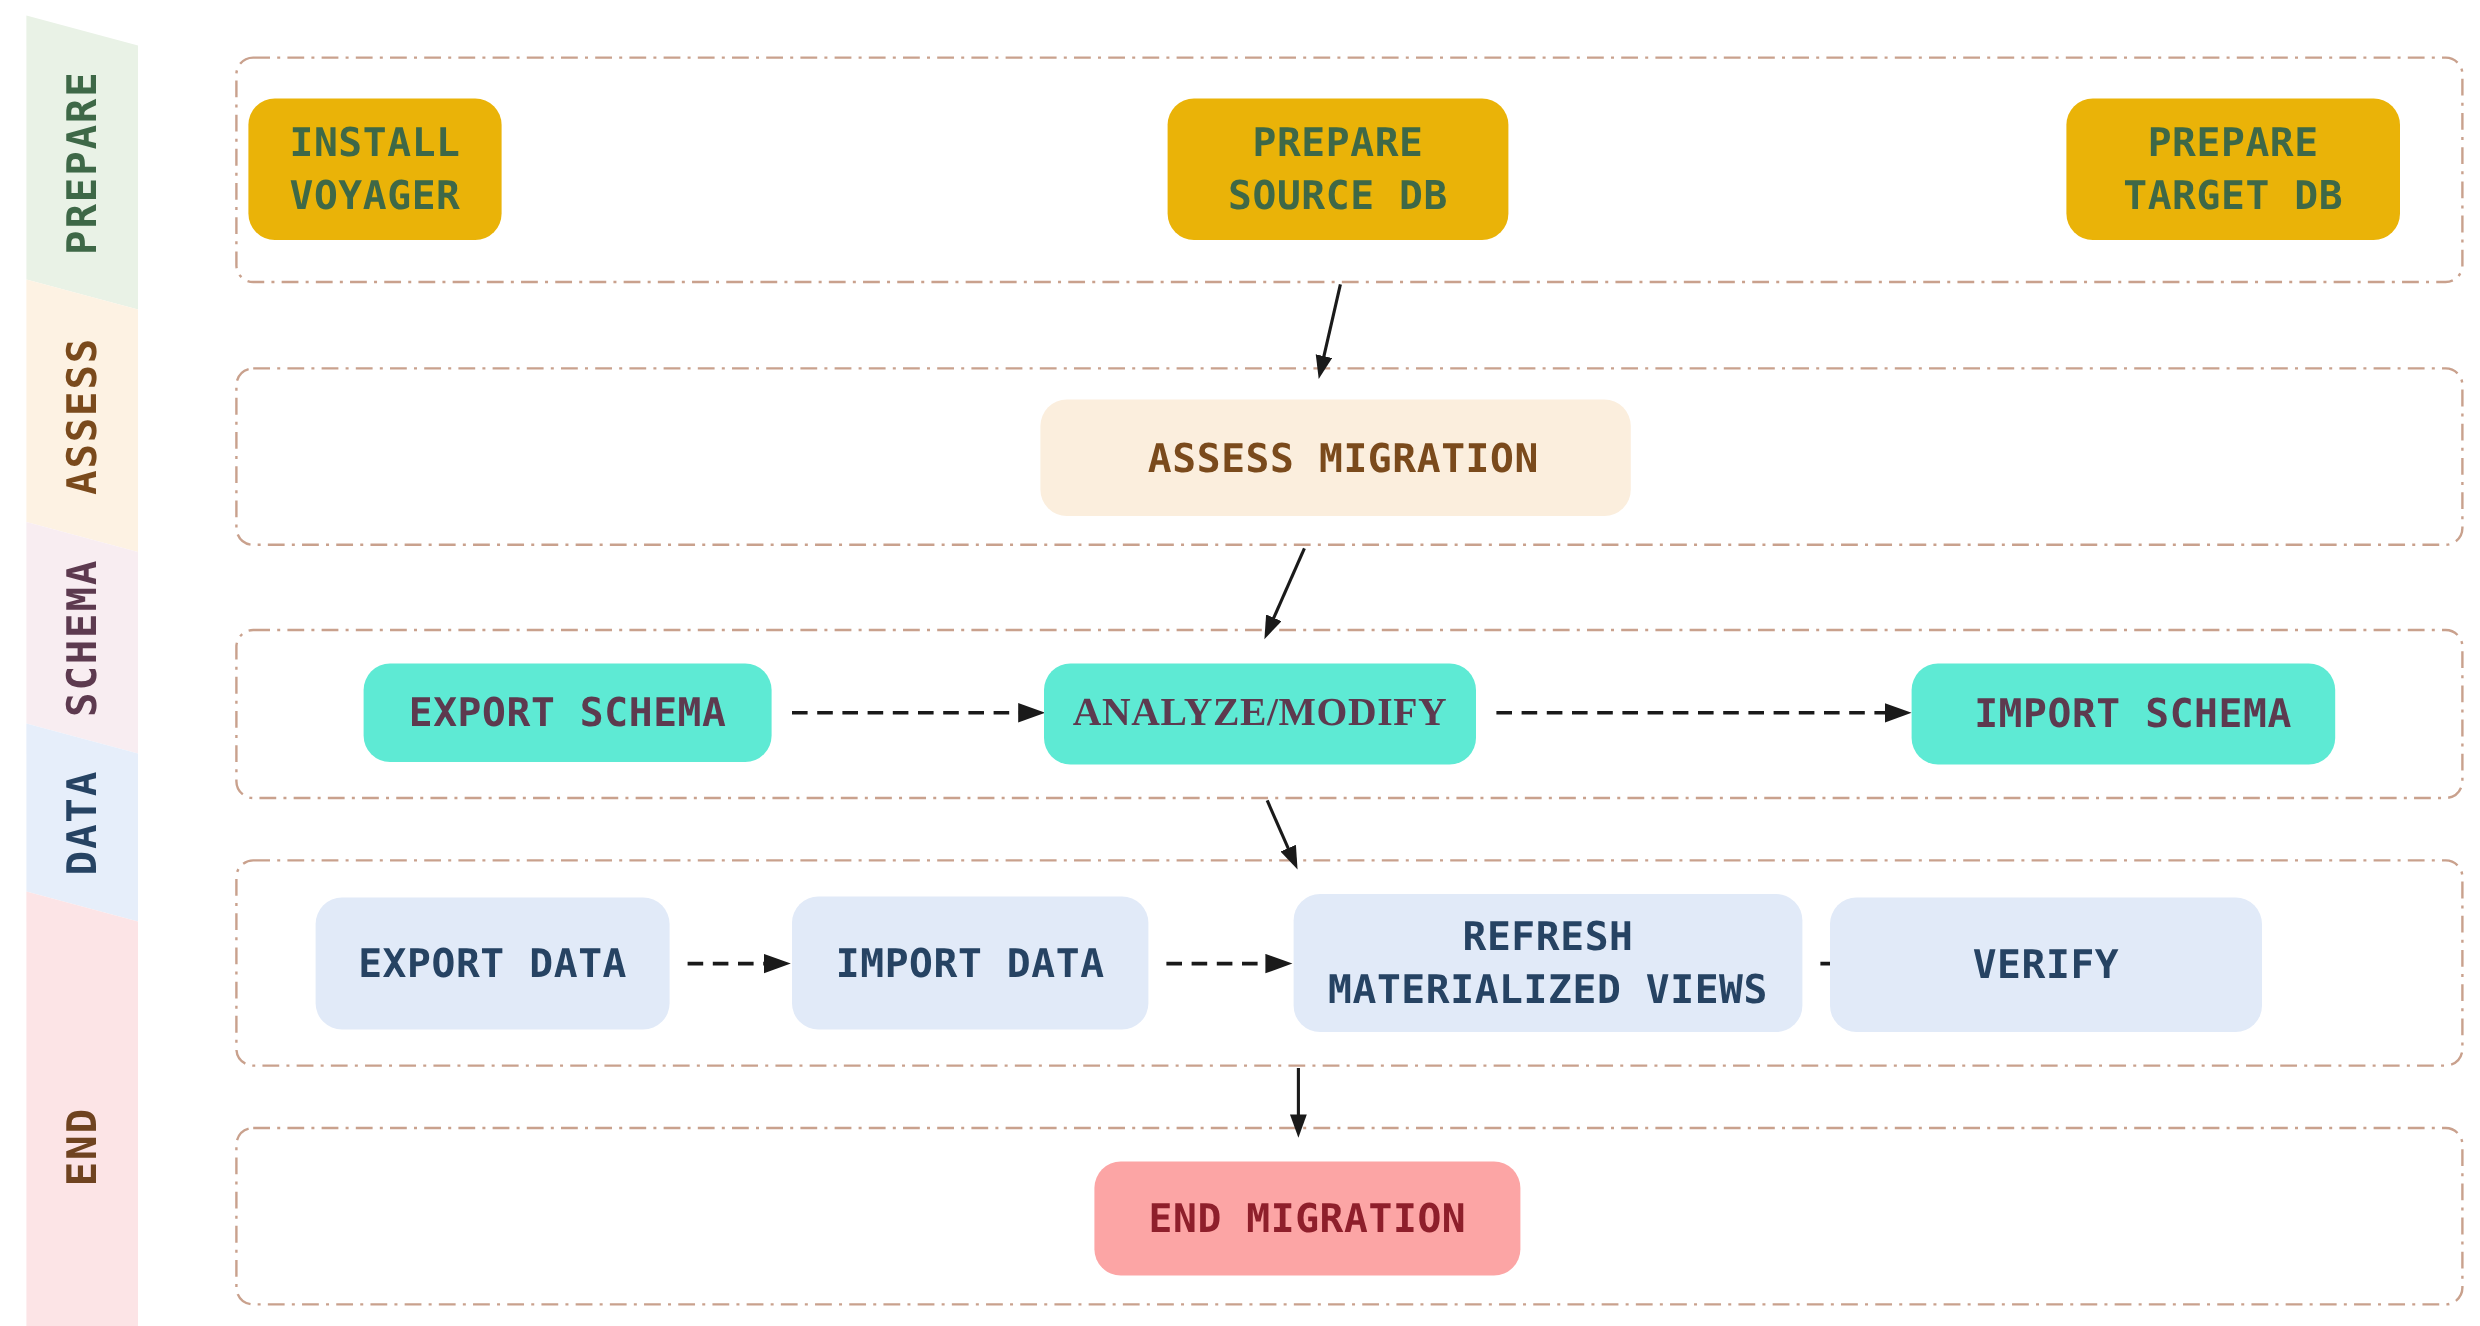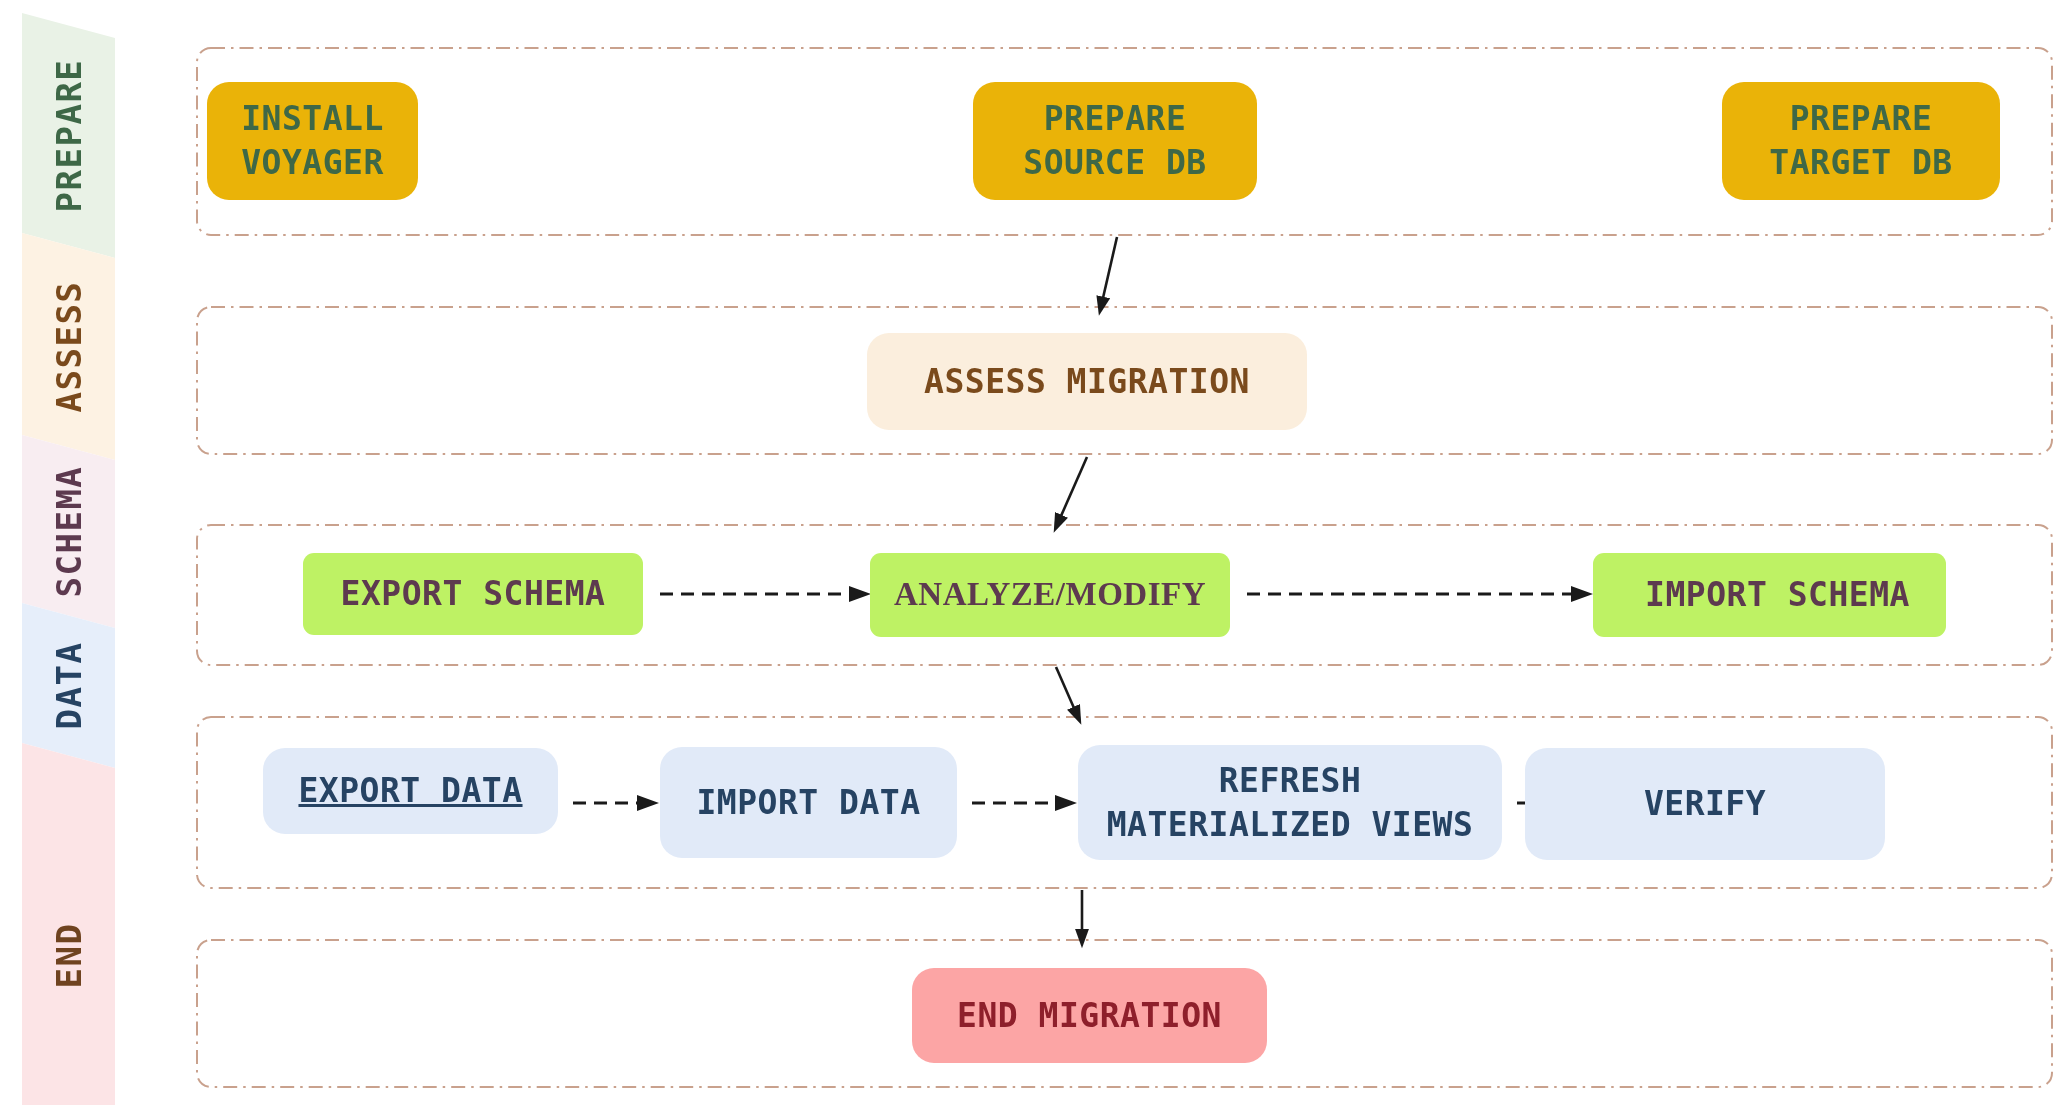--- a/index.html
+++ b/index.html
@@ -33,21 +33,21 @@
   .node{
     position:absolute;
     border-radius:22px;
     display:flex;align-items:center;justify-content:center;
     text-align:center;
     font-weight:bold;font-size:33px;line-height:1.32;
     white-space:pre-line;letter-spacing:0.5px;
   }
   .c-prepare{background:#eab308;color:#3e6847;}
   .c-assess{background:#fbeedd;color:#7a4a1c;}
-  .c-schema{background:#bef264;color:#5d3a4f;border-radius:11px;}
+  .c-schema{background:#5eead4;color:#5d3a4f;}
   .c-data{background:#e1eaf8;color:#264363;}
   .c-end{background:#fca5a5;color:#8e1f2b;}
 </style>
 </head>
 <body>
 
 <div class="canvas">
 
   <div class="lane-band b-prepare" style="top:13px;height:220px;">
     <span class="lane-label t-prepare">PREPARE</span>
@@ -90,27 +90,27 @@
     <line x1="1517" y1="803" x2="1583" y2="803" stroke="#1a1a1a" stroke-width="3" stroke-dasharray="13 8" marker-end="url(#head)"></line>
   </svg>
 
   <div class="node c-prepare" style="left:207px;top:82px;width:211px;height:118px;">INSTALL
 VOYAGER</div>
   <div class="node c-prepare" style="left:973px;top:82px;width:284px;height:118px;">PREPARE
 SOURCE DB</div>
   <div class="node c-prepare" style="left:1722px;top:82px;width:278px;height:118px;">PREPARE
 TARGET DB</div>
 
-  <div class="node c-assess" style="left:867px;top:333px;width:440px;height:97px;">ASSESS MIGRATION</div>
+  <div class="node c-assess" style="left:867px;top:333px;width:479px;height:97px;padding-left:13px;">ASSESS MIGRATION</div>
 
   <div class="node c-schema" style="left:303px;top:553px;width:340px;height:82px;">EXPORT SCHEMA</div>
   <div class="node c-schema" style="left:870px;top:553px;width:360px;height:84px;font-family:Liberation Serif, serif;">ANALYZE/MODIFY</div>
   <div class="node c-schema" style="left:1593px;top:553px;width:337px;height:84px;padding-left:16px;">IMPORT SCHEMA</div>
 
-  <div class="node c-data" style="left:263px;top:748px;width:295px;height:86px;text-decoration:underline;">EXPORT DATA</div>
+  <div class="node c-data" style="left:263px;top:748px;width:295px;height:110px;">EXPORT DATA</div>
   <div class="node c-data" style="left:660px;top:747px;width:297px;height:111px;">IMPORT DATA</div>
   <div class="node c-data" style="left:1078px;top:745px;width:424px;height:115px;">REFRESH
 MATERIALIZED VIEWS</div>
   <div class="node c-data" style="left:1525px;top:748px;width:360px;height:112px;">VERIFY</div>
 
   <div class="node c-end" style="left:912px;top:968px;width:355px;height:95px;">END MIGRATION</div>
 
 </div>
 
 </body></html>

